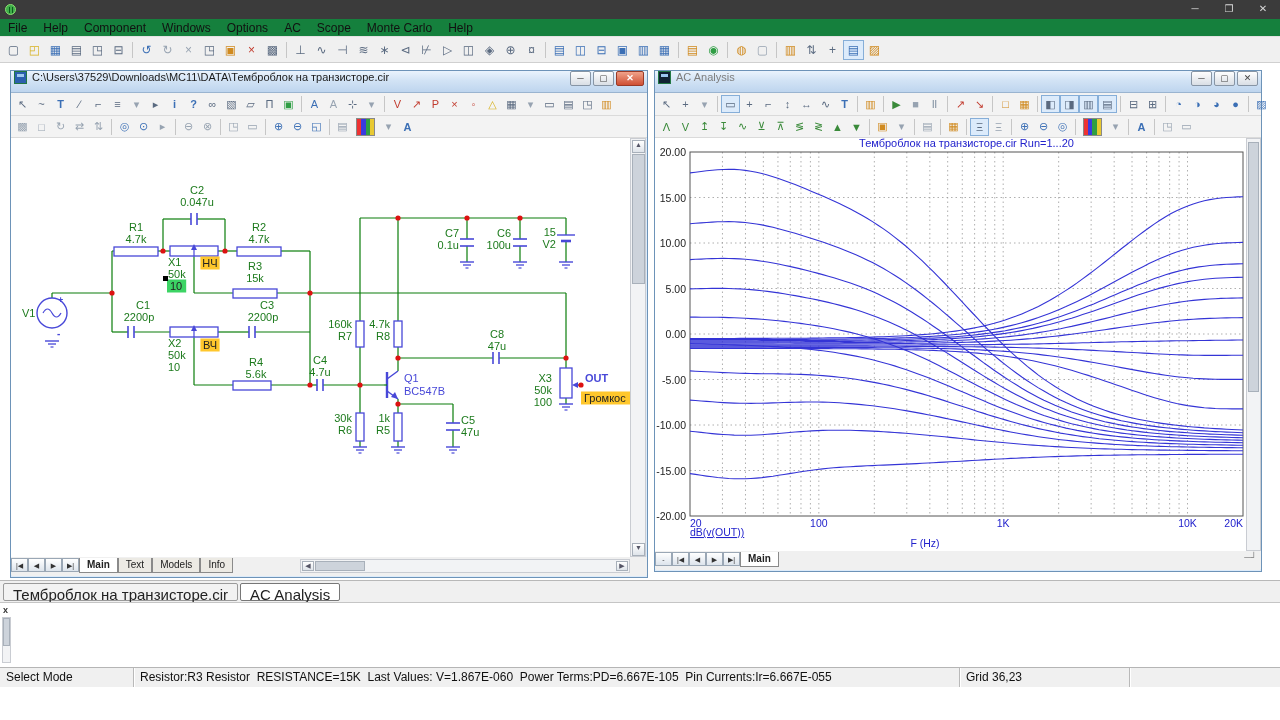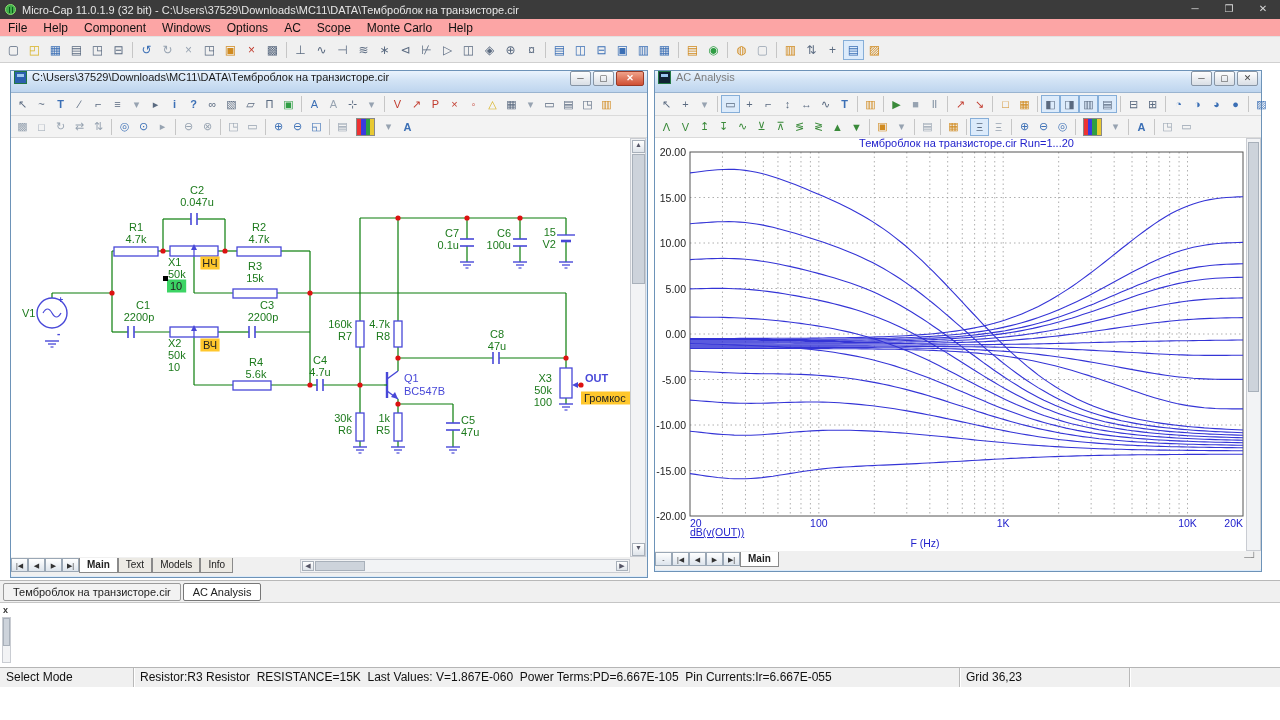--- a/index.html
+++ b/index.html
@@ -8,21 +8,21 @@
   #root { position:absolute; left:0; top:0; width:1280px; height:720px; background:#fff; }
   .abs { position:absolute; }
 
   
   #titlebar { left:0; top:0; width:1280px; height:19px; background:#3b3b3b; display:flex; align-items:center; }
   #app-icon { width:11px; height:11px; border-radius:50%; background:#3fae4a; border:1px solid #8be06f; margin:0 6px 0 5px; position:relative; }
   #app-icon:before { content:""; position:absolute; left:3px; top:2px; width:1px; height:6px; background:#0c5b1c; box-shadow:3px 0 0 #0c5b1c; }
   #title-text { color:#e6e6e6; font-size:11px; }
   #win-controls { margin-left:auto; display:flex; height:19px; }
   .mwbtn { width:34px; height:19px; color:#d8d8d8; font-size:10px; text-align:center; line-height:18px; }
-  #menubar { left:0; top:19px; width:1280px; height:18px; background:#fca5a5; display:flex; align-items:center; border-bottom:1px solid #e2e2e2; }
+  #menubar { left:0; top:19px; width:1280px; height:18px; background:#15803d; display:flex; align-items:center; border-bottom:1px solid #e2e2e2; }
   .menu-item { font-size:12px; color:#111; padding:1px 8px; }
   #main-toolbar { left:0; top:37px; width:1280px; height:26px; background:#f0f0f0; border-bottom:1px solid #d0d0d0; display:flex; align-items:center; padding-left:3px; }
 
   
   .tbi { width:21px; height:20px; display:flex; align-items:center; justify-content:center;
     font-size:12px; color:#5a6a80; border:1px solid transparent; flex:none; }
   .tbi.sm { width:19px; height:18px; font-size:11px; }
   .tsep { width:1px; height:16px; background:#c6c6c6; margin:0 3px; flex:none; }
   .c-b { color:#3b6fb5; } .c-r { color:#c23b2e; } .c-g { color:#2f9e44; }
   .c-gr { color:#3a8a3a; } .c-o { color:#d08a1f; } .c-y { color:#d8b324; }
@@ -44,21 +44,21 @@
   
   .navbtn { width:17px; height:14px; border:1px solid #9aa7b5; background:linear-gradient(#fff,#dde4ec); font-size:7px; text-align:center; line-height:13px; color:#333; flex:none; }
   .stab { height:15px; padding:0 7px; font-size:10px; line-height:14px; color:#222; background:#eceae4; border:1px solid #8a8a8a; border-top:none; flex:none; }
   .stab.on { background:#fff; font-weight:700; }
   .sb-track { background:#f2f3f5; border:1px solid #c9ccd2; }
   .sb-thumb { background:#cdd3db; border:1px solid #a8b0ba; }
   .sb-btn { background:linear-gradient(#fff,#dfe4ea); border:1px solid #a8b0ba; font-size:7px; color:#556; text-align:center; }
 
   
   #shell-tabs { left:0; top:580px; width:1280px; height:22px; background:#f0f0f0; border-top:1px solid #b8b8b8; display:flex; align-items:flex-start; padding:2px 0 0 3px; gap:2px; }
-  .dtab { height:18px; font-size:11px; padding:2px 9px; border:1px solid #9a9a9a; background:#f2f2f2; color:#222; border-radius:2px; }
+  .dtab { height:18px; font-size:15px; padding:2px 9px; border:1px solid #9a9a9a; background:#f2f2f2; color:#222; border-radius:2px; }
   .dtab.on { background:#fff; border-color:#777; }
   #msg-panel { left:0; top:602px; width:1280px; height:66px; background:#fff; border-top:1px solid #c5c5c5; border-bottom:1px solid #b5b5b5; }
   #msg-close { position:absolute; left:3px; top:2px; font-size:9px; font-weight:700; color:#333; }
   #msg-scroll { position:absolute; left:2px; top:14px; width:9px; height:46px; }
   #statusbar { left:0; top:668px; width:1280px; height:19px; background:#f0f0f0; display:flex; font-size:12px; color:#111; }
   .scell { border-right:1px solid #b9b9b9; box-shadow:1px 0 0 #fff; padding:2px 6px; white-space:pre; overflow:hidden; }
 
   
   #taskbar { left:0; top:726px; width:1280px; height:33px; background:#171717; display:flex; align-items:center; }
   .tk { width:42px; height:33px; display:flex; align-items:center; justify-content:center; position:relative; flex:none; }
@@ -72,21 +72,20 @@
 
   svg text { font-family:"Liberation Sans", sans-serif; }
 </style>
 </head>
 <body>
 
 <div id="root">
 
   <div id="titlebar" class="abs">
     <span id="app-icon"></span>
-    <span id="title-text">Micro-Cap 11.0.1.9 (32 bit) - C:\Users\37529\Downloads\MC11\DATA\Темброблок на транзисторе.cir</span>
     <div id="win-controls">
       <span class="mwbtn">─</span>
       <span class="mwbtn">❐</span>
       <span class="mwbtn">✕</span>
     </div>
   </div>
 
   <div id="menubar" class="abs">
       <span class="menu-item">File</span>
       <span class="menu-item">Help</span>

